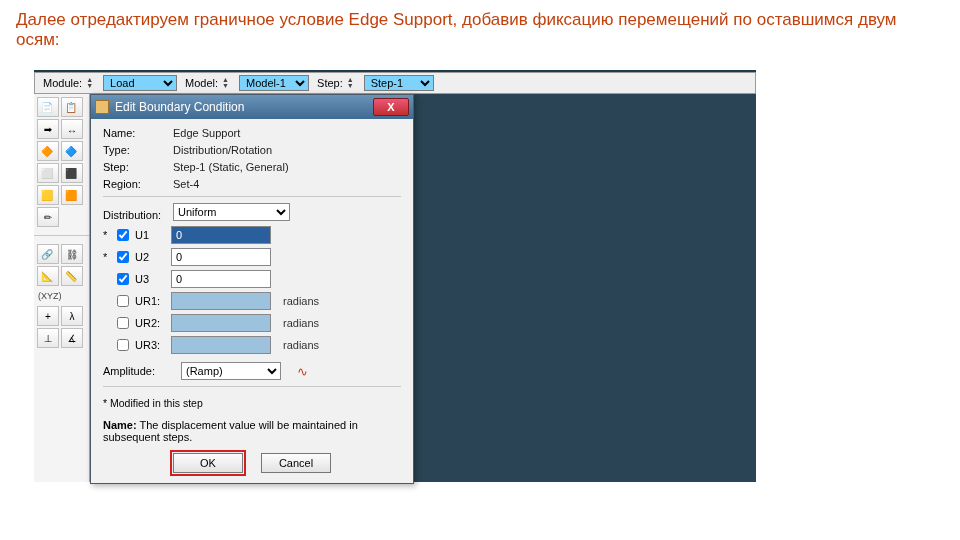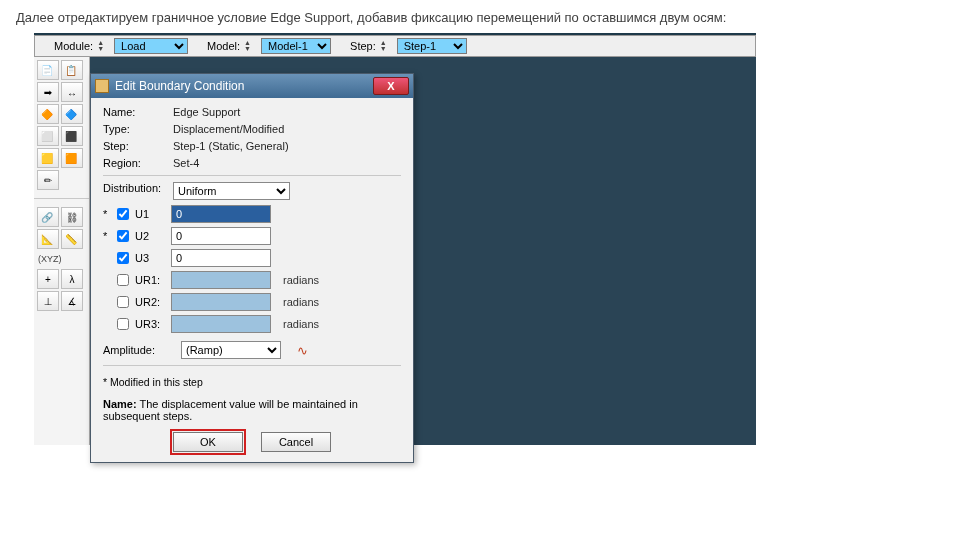--- a/index.html
+++ b/index.html
@@ -1,30 +1,30 @@
 <!DOCTYPE html>
 <html><head>
 <meta charset="utf-8">
 <style>
   *{box-sizing:border-box;margin:0;padding:0;font-family:"Segoe UI",Tahoma,sans-serif;font-size:11px}
   body{background:#fff;width:960px;height:540px;overflow:hidden}
-  .caption{padding:10px 16px 8px;font-size:13px;color:#404040}
+  .caption{padding:10px 16px 20px;font-size:17px;color:#c2410c}
   .app{margin:0 0 0 34px;width:722px;background:#1f3a4a;padding:2px 0 0 0;position:relative}
   .ctx{background:#efefef;border:1px solid #9a9a9a;height:22px;display:flex;align-items:center;padding:0 4px;gap:4px}
-  .ctx .lbl{margin-left:15px}
+  .ctx .lbl{margin-left:4px}
   .ctx select{height:16px;border:1px solid #7a7a7a;background:#7dd3fc;font-size:11px;padding:0 2px}
   .ctx .arrows{display:flex;flex-direction:column;margin-right:6px}
   .ctx .arrows span{line-height:6px;font-size:7px;color:#444;cursor:pointer}
   .main{display:flex;height:388px}
   .tools{width:56px;background:#f4f4f4;border-right:1px solid #aaa;padding-top:3px;display:flex;flex-direction:column;gap:2px}
   .trow{display:flex;gap:2px;padding:0 3px}
   .tbtn{width:22px;height:20px;border:1px solid #bfbfbf;background:linear-gradient(#fff,#e9e9e9);display:flex;align-items:center;justify-content:center;font-size:10px;cursor:pointer}
   .xyz{font-size:9px;color:#444;padding:3px 4px}
   .vp{flex:1;background:#2a4455;position:relative}
-  .dlg{position:absolute;left:0;top:16px;width:324px;background:#f1f1f1;border:1px solid #4a5a6a;box-shadow:2px 2px 6px rgba(0,0,0,.3)}
+  .dlg{position:absolute;left:0;top:0;width:324px;background:#f1f1f1;border:1px solid #4a5a6a;box-shadow:2px 2px 6px rgba(0,0,0,.3)}
   .titlebar{height:24px;background:linear-gradient(#6a93b8,#3f6a92);display:flex;align-items:center;padding:0 4px;color:#fff}
   .titlebar .ic{width:14px;height:14px;background:#e8c070;margin-right:6px;border:1px solid #a07020}
   .titlebar .t{flex:1;font-size:12px}
   .titlebar .x{width:36px;height:18px;background:linear-gradient(#e57,#c03030);border:1px solid #7a1a1a;border-radius:2px;color:#fff;display:flex;align-items:center;justify-content:center;font-weight:bold;font-size:11px;cursor:pointer}
   .body{padding:8px 12px 10px}
   .kv{display:flex;margin-bottom:5px}
   .kv .k{width:70px}
   .kv .v{color:#222}
   .sel{height:18px;border:1px solid #888;background:#fff;font-size:11px}
   .dofrow{display:flex;align-items:center;margin-bottom:4px;gap:6px}
@@ -124,32 +124,32 @@
           <div class="t">Edit Boundary Condition</div>
           <div class="x">X</div>
         </div>
         <div class="body">
           <div class="kv">
               <span class="k">Name:</span>
               <span class="v">Edge Support</span>
             </div>
           <div class="kv">
               <span class="k">Type:</span>
-              <span class="v">Displacement/Modified</span>
+              <span class="v">Distribution/Rotation</span>
             </div>
           <div class="kv">
               <span class="k">Step:</span>
               <span class="v">Step-1 (Static, General)</span>
             </div>
           <div class="kv">
               <span class="k">Region:</span>
               <span class="v">Set-4</span>
             </div>
           <hr class="sep">
-          <div class="kv" style="align-items:flex-start">
+          <div class="kv" style="align-items:flex-end">
               <span class="k">Distribution:</span>
               <select class="sel" style="width:117px"><option>Uniform</option></select>
             </div>
 
           <div id="dofs" style="margin-top:4px">
               <div class="dofrow">
                 <span class="star">*</span>
                 <input type="checkbox" checked="" style="">
                 <span class="nm">U1</span>
                 <input class="val sel" value="0" style="">

